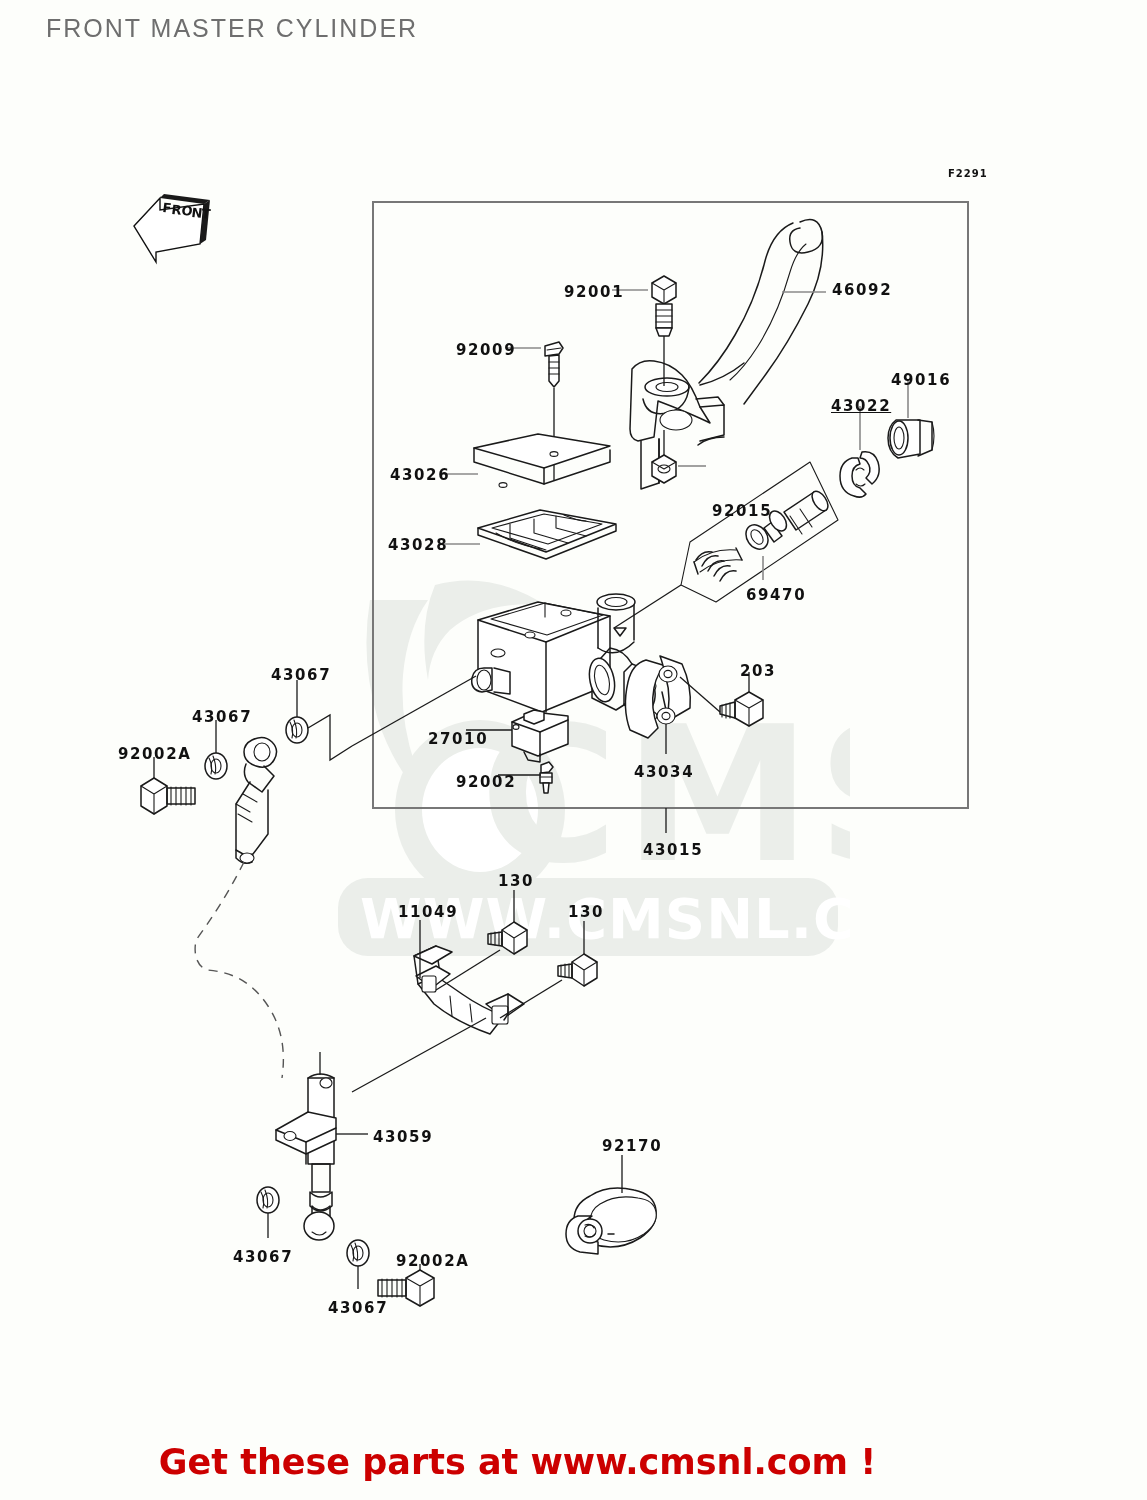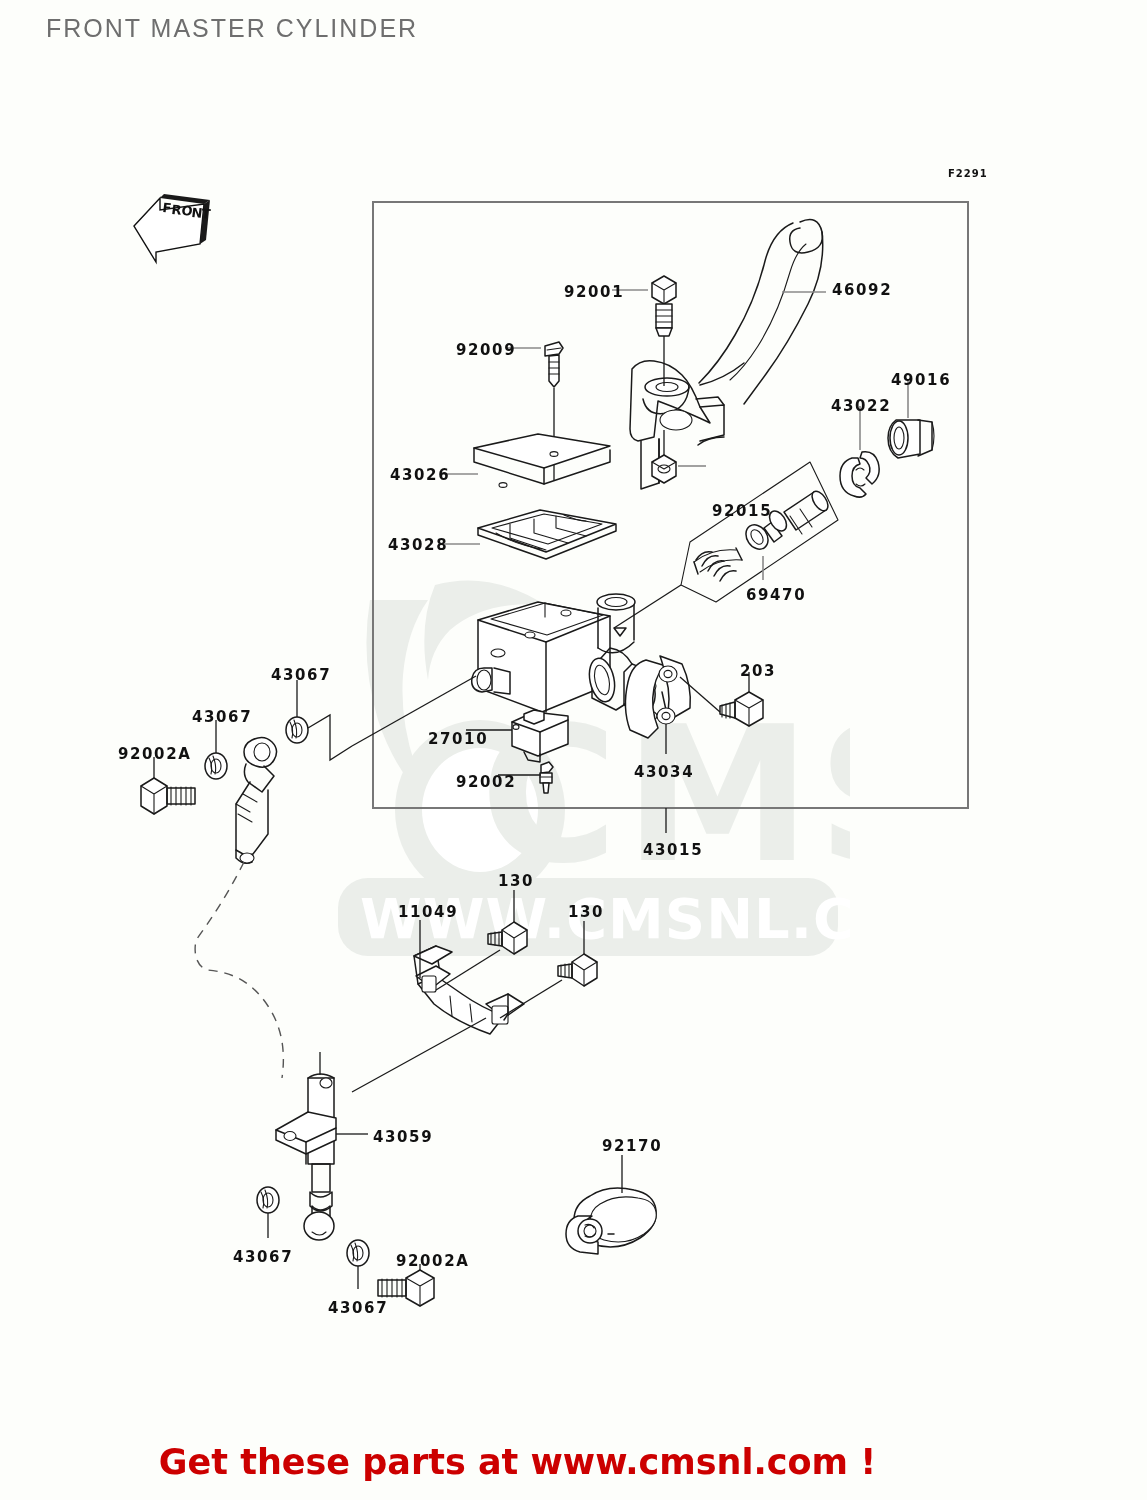--- a/index.html
+++ b/index.html
@@ -384,21 +384,21 @@
   <path class="leadg" d="M763 580 L763 556"></path>
   <path class="leadg" d="M908 380 L908 418"></path>
   <path class="leadg" d="M860 406 L860 450"></path>
 </svg>
 
 <div id="labels">
   <div class="plabel" style="left:564px;top:283px;">92001</div>
   <div class="plabel" style="left:832px;top:281px;">46092</div>
   <div class="plabel" style="left:456px;top:341px;">92009</div>
   <div class="plabel" style="left:891px;top:371px;">49016</div>
-  <div class="plabel" style="left:831px;top:397px;">43022</div>
+  <div class="plabel" style="left:831px;top:397px;text-decoration:underline;">43022</div>
   <div class="plabel" style="left:712px;top:457px;margin-top:45px;">92015</div>
   <div class="plabel" style="left:390px;top:466px;">43026</div>
   <div class="plabel" style="left:388px;top:536px;">43028</div>
   <div class="plabel" style="left:746px;top:586px;">69470</div>
   <div class="plabel" style="left:271px;top:666px;">43067</div>
   <div class="plabel" style="left:740px;top:662px;">203</div>
   <div class="plabel" style="left:192px;top:708px;">43067</div>
   <div class="plabel" style="left:428px;top:730px;">27010</div>
   <div class="plabel" style="left:118px;top:745px;">92002A</div>
   <div class="plabel" style="left:634px;top:763px;">43034</div>

